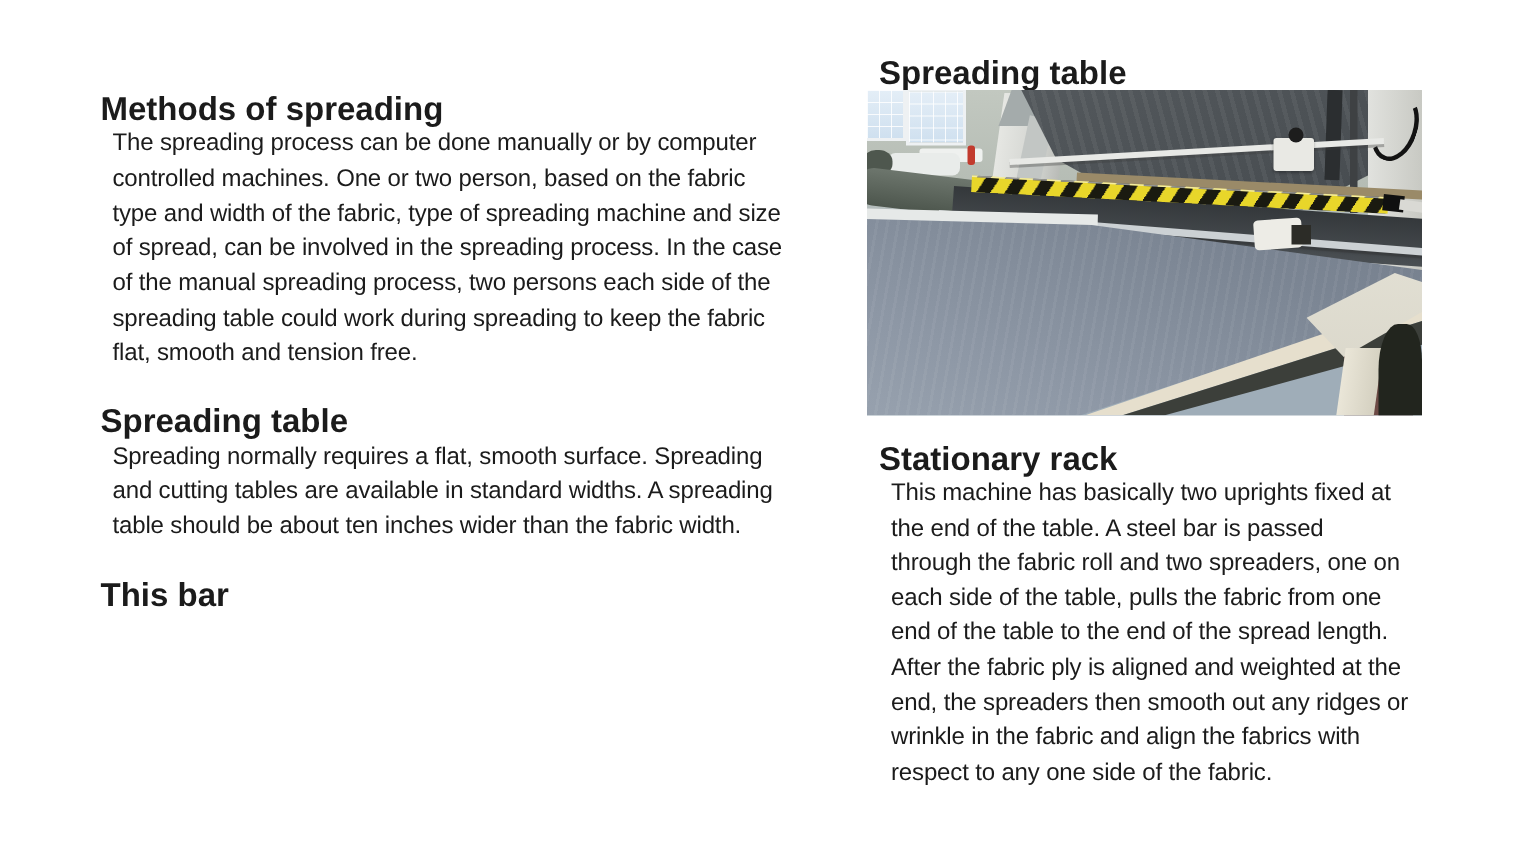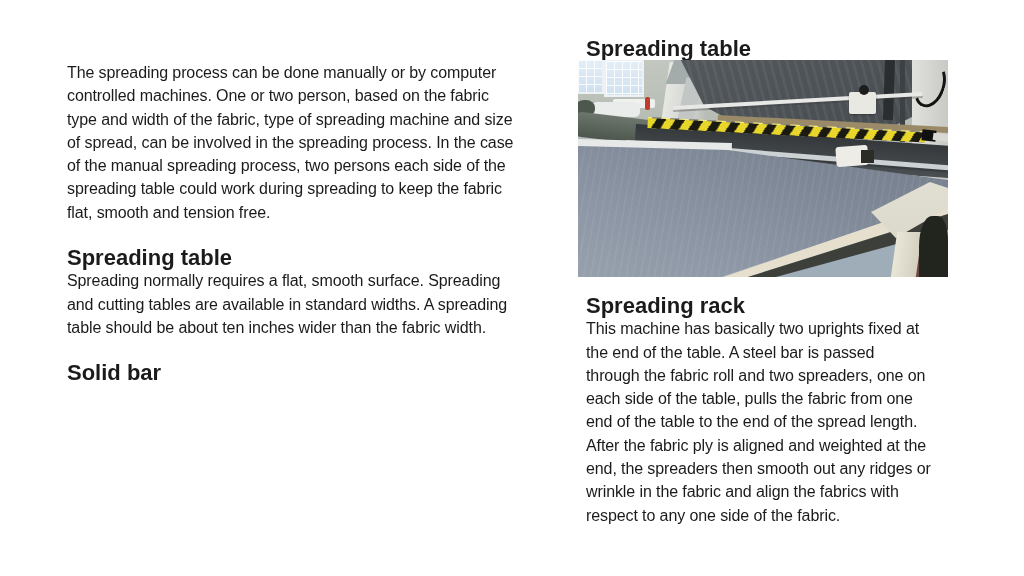--- a/index.html
+++ b/index.html
@@ -16,20 +16,21 @@
     font-weight:bold;
     font-size:22px;
     line-height:23.3px;
     white-space:pre;
   }
   .body-text{
     font-size:16px;
     line-height:23.3px;
     white-space:pre;
     letter-spacing:-0.1px;
+    margin-left:8px;
   }
   .left-col{position:absolute;left:67px;top:61px;}
   .left-col .section{margin-bottom:22px;}
   .photo-caption{position:absolute;left:586px;top:37px;}
   .right-section{position:absolute;left:586px;top:294px;}
 
   
   .photo{
     position:absolute;left:578px;top:60px;width:370px;height:217px;
     overflow:hidden;
@@ -95,36 +96,37 @@
   .ph-leg{left:316px;top:172px;width:25px;height:45px;background:linear-gradient(90deg,#eae6d8,#d4d0c0);transform:skewX(-8deg);}
   .ph-dark-blob{left:341px;top:156px;width:29px;height:61px;background:#22251e;border-radius:45% 35% 0 0 / 50% 40% 0 0;}
 </style>
 </head>
 <body>
 
 <div class="slide">
 
   <div class="left-col">
     <div class="section">
+      <div class="heading">Methods of spreading</div>
       <div class="body-text">The spreading process can be done manually or by computer
 controlled machines. One or two person, based on the fabric
 type and width of the fabric, type of spreading machine and size
 of spread, can be involved in the spreading process. In the case
 of the manual spreading process, two persons each side of the
 spreading table could work during spreading to keep the fabric
 flat, smooth and tension free.</div>
     </div>
     <div class="section">
       <div class="heading">Spreading table</div>
       <div class="body-text">Spreading normally requires a flat, smooth surface. Spreading
 and cutting tables are available in standard widths. A spreading
 table should be about ten inches wider than the fabric width.</div>
     </div>
     <div class="section">
-      <div class="heading">Solid bar</div>
+      <div class="heading">This bar</div>
     </div>
   </div>
 
   <div class="heading photo-caption">Spreading table</div>
 
   <div class="photo">
     <div class="ph-window w1"></div>
     <div class="ph-window w2"></div>
     <div class="ph-bags"></div>
     <div class="ph-ext"></div>
@@ -153,21 +155,21 @@
     <div class="ph-dark-edge"></div>
     <div class="ph-floor-red"></div>
     <div class="ph-table-top"></div>
     <div class="ph-spreader-head"></div>
     <div class="ph-spreader-dark"></div>
     <div class="ph-leg"></div>
     <div class="ph-dark-blob"></div>
   </div>
 
   <div class="right-section">
-    <div class="heading">Spreading rack</div>
+    <div class="heading">Stationary rack</div>
     <div class="body-text">This machine has basically two uprights fixed at
 the end of the table. A steel bar is passed
 through the fabric roll and two spreaders, one on
 each side of the table, pulls the fabric from one
 end of the table to the end of the spread length.
 After the fabric ply is aligned and weighted at the
 end, the spreaders then smooth out any ridges or
 wrinkle in the fabric and align the fabrics with
 respect to any one side of the fabric.</div>
   </div>

